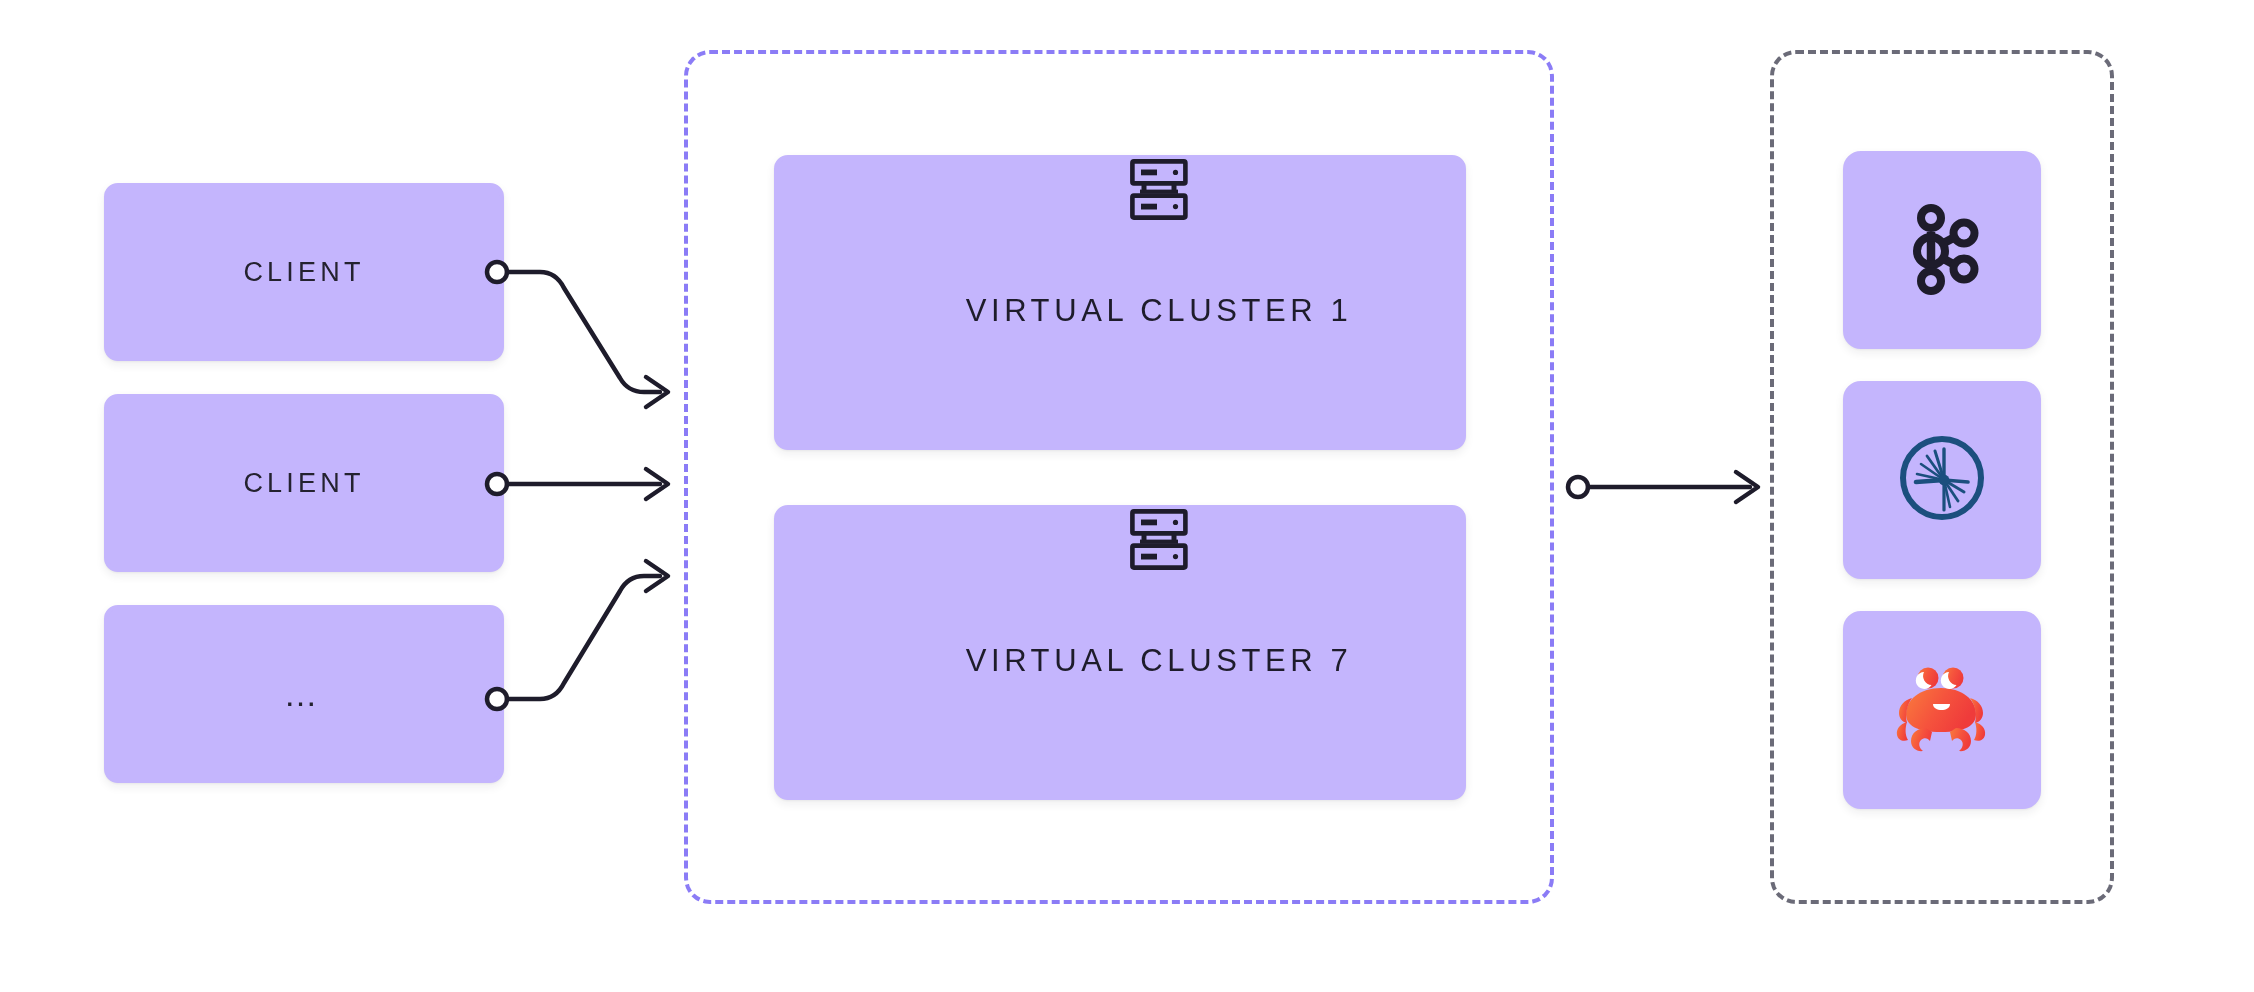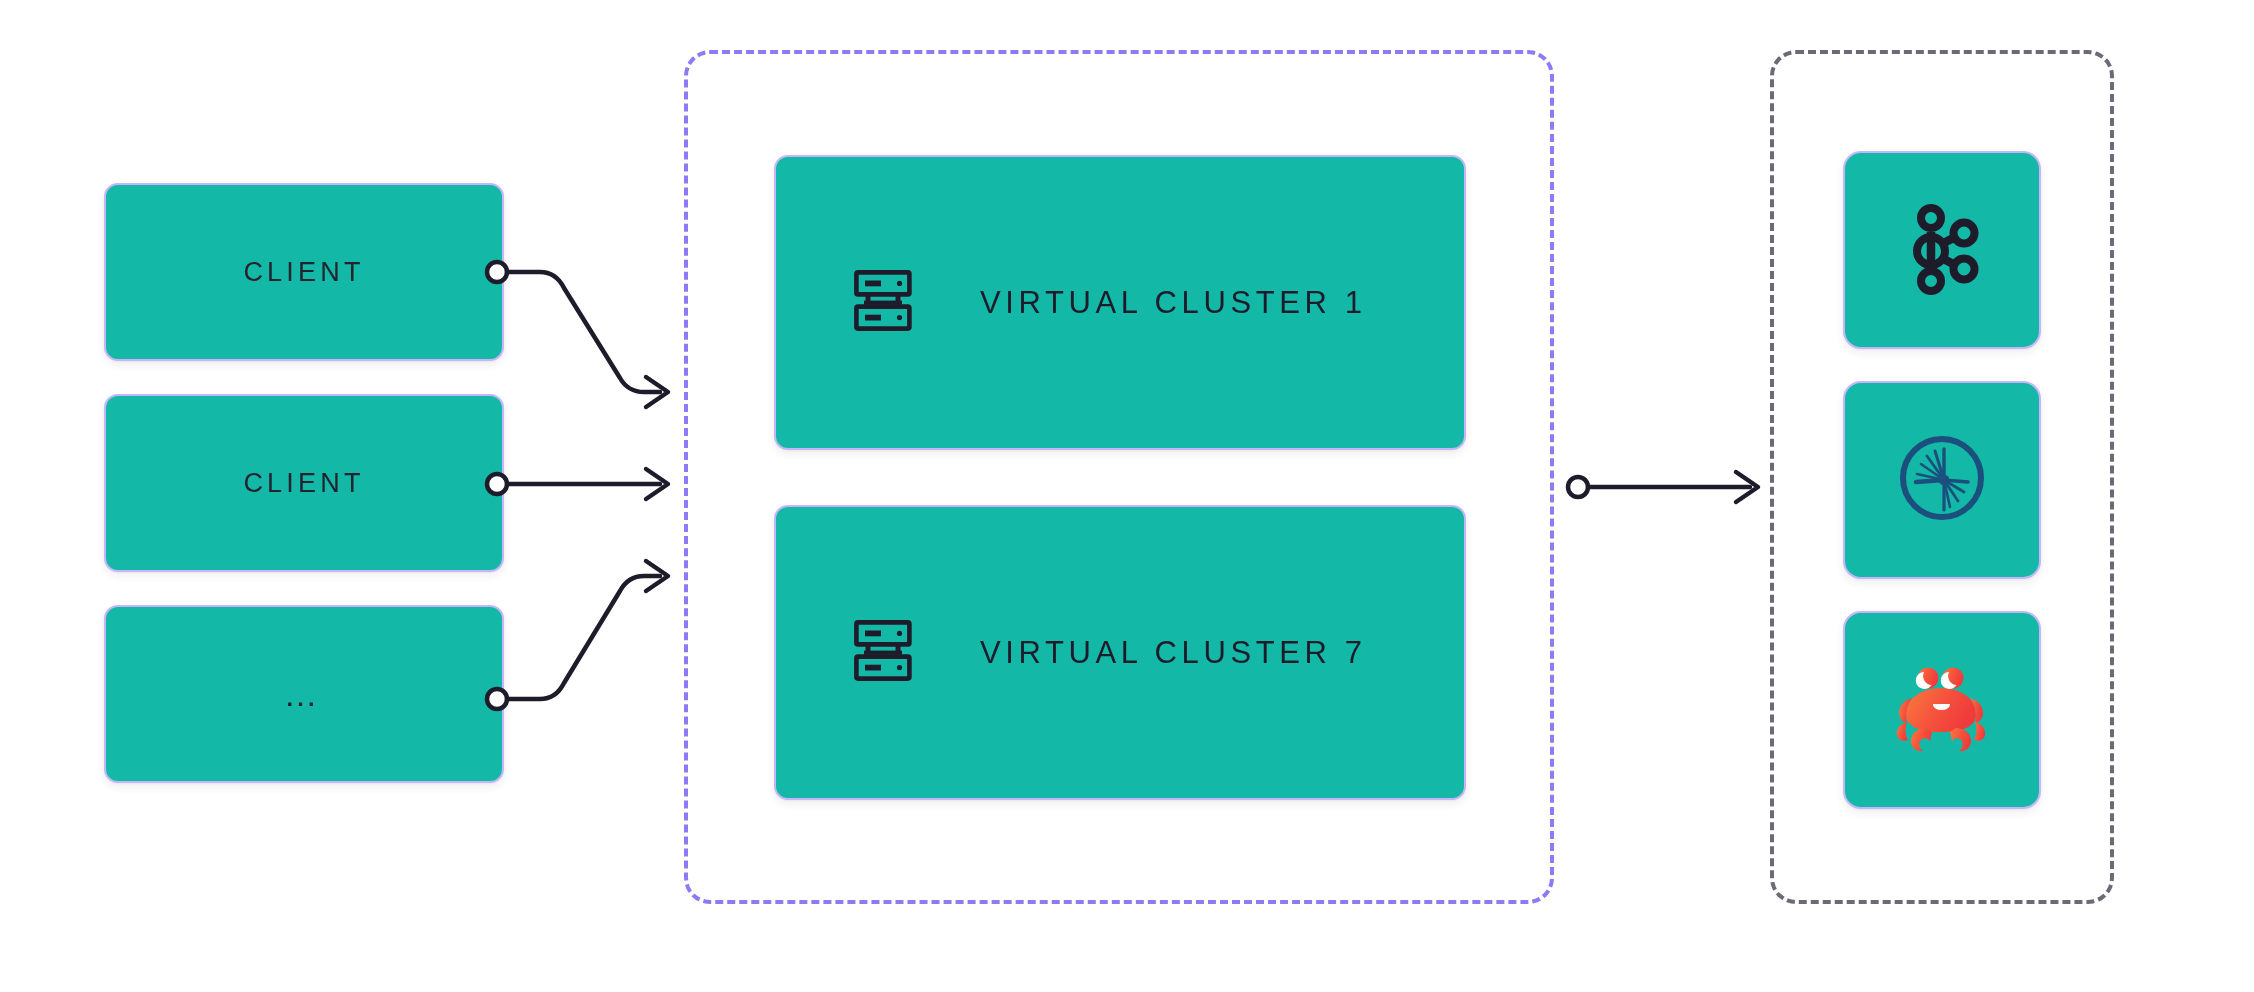--- a/index.html
+++ b/index.html
@@ -13,22 +13,22 @@
   #stage {
     position: relative;
     width: 2254px;
     height: 992px;
     background: #ffffff;
   }
 
   
   .card {
     position: absolute;
-    background: #14b8a6;
-    border: 2px solid #c4b5fd;
+    background: #c4b5fd;
+    border: 4px solid #c4b5fd;
     border-radius: 14px;
     box-shadow: 0 4px 10px rgba(30,30,45,0.07), 0 1px 2px rgba(30,30,45,0.05);
   }
 
   
   .client-box {
     width: 400px;
     height: 178px;
     left: 104px;
     display: flex;
@@ -68,20 +68,21 @@
 
   
   .cluster-card {
     width: 692px;
     height: 295px;
     left: 774px;
     display: flex;
     align-items: center;
     padding-left: 78px;
     gap: 68px;
+    flex-direction: column;
   }
   .cluster-label {
     font-size: 31px;
     letter-spacing: 4.6px;
     color: #1e1c2b;
     white-space: nowrap;
   }
   .server-icon { flex: 0 0 auto; display:block; }
 
   

